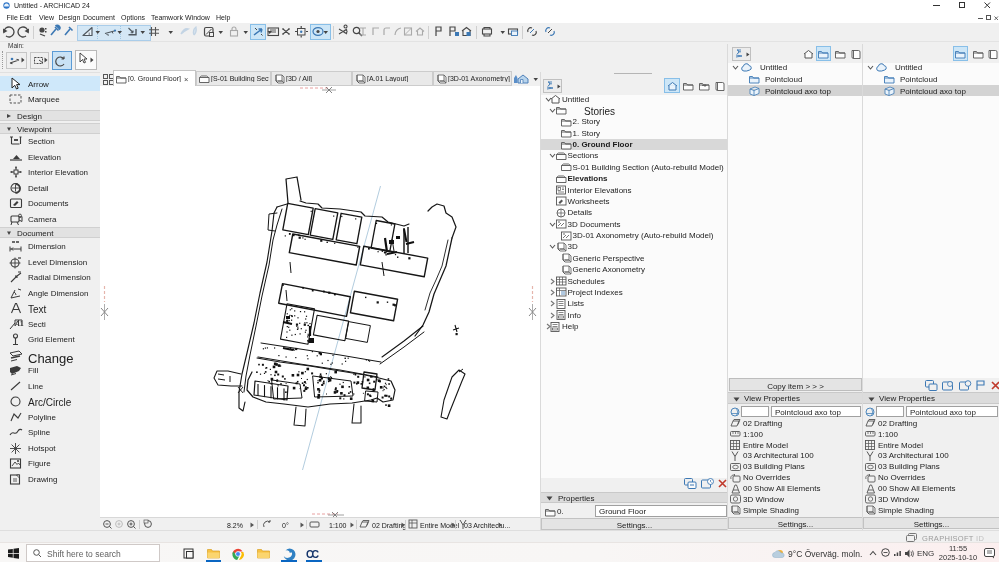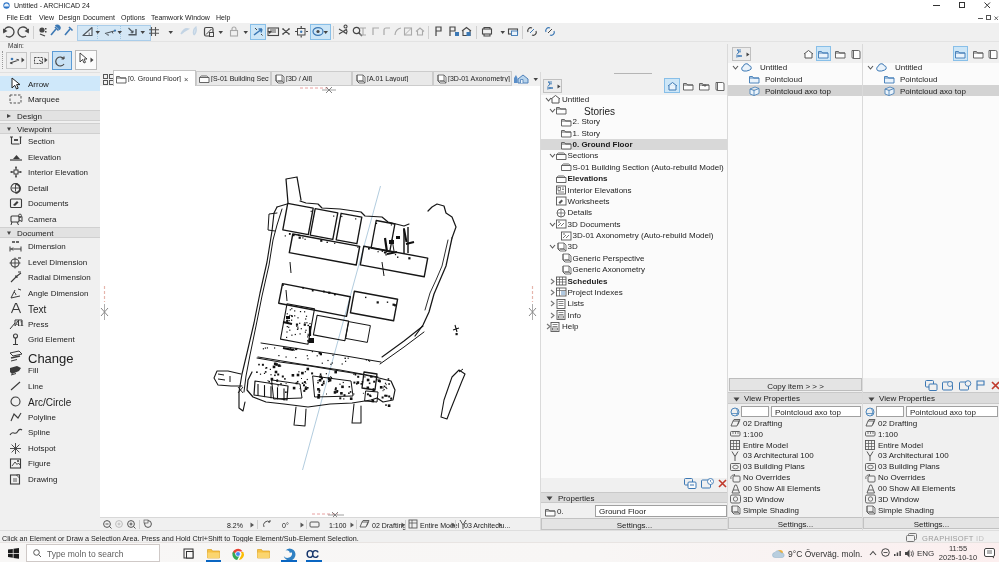--- a/index.html
+++ b/index.html
@@ -812,21 +812,21 @@
 <div class="a" style="left:28px;top:216px;font-size:8px;color:#222;white-space:nowrap">Angle Dimension</div>
 <svg class="ic" style="left:9px;top:229px" width="14" height="12">
       <path d="M2.5,11 L6.5,1.5 L7.5,1.5 L11.5,11 M4.2,7.5 l5.6,0" stroke="#3b3b3b" stroke-width="1.1" fill="none"></path>
     </svg>
 <div class="a" style="left:28px;top:231px;font-size:10px;color:#222;white-space:nowrap">Text</div>
 <svg class="ic" style="left:9px;top:245px" width="14" height="12">
       <path d="M1,11 L6,5" stroke="#3b3b3b" stroke-width="1"></path>
       <path d="M6,2 l7,0 M6,2 l0,6 M9.5,2 l0,6 M13,2 l0,6" stroke="#3b3b3b" stroke-width="1" fill="none"></path>
       <text x="6" y="8" font-size="7" fill="#3b3b3b" font-family="Liberation Sans">A1</text>
     </svg>
-<div class="a" style="left:28px;top:247px;font-size:8px;color:#222;white-space:nowrap">Press</div>
+<div class="a" style="left:28px;top:247px;font-size:8px;color:#222;white-space:nowrap">Secti</div>
 <svg class="ic" style="left:9px;top:260px" width="14" height="12">
       <circle cx="6.5" cy="3" r="2" fill="none" stroke="#3b3b3b" stroke-width="1.1"></circle>
       <path d="M6.5,5 l0,6 M4,11.5 l5,0" stroke="#3b3b3b" stroke-width="1.1"></path>
     </svg>
 <div class="a" style="left:28px;top:262px;font-size:8px;color:#222;white-space:nowrap">Grid Element</div>
 <svg class="ic" style="left:9px;top:276px" width="14" height="12">
       <path d="M1,4 L10,2 L13,5 L4,7 z" fill="none" stroke="#3b3b3b" stroke-width="1"></path>
       <path d="M2,9 l9,-2" stroke="#3b3b3b" stroke-width="1.6"></path>
       <path d="M2,12 l6,-1.5" stroke="#3b3b3b" stroke-width="1"></path>
     </svg>
@@ -983,21 +983,21 @@
       <use href="#box3d"></use>
     </svg>
 <div class="a" style="left:31.5px;top:193.2px;font-size:8px;font-weight:normal;color:#1c1c1c;white-space:nowrap">Generic Axonometry</div>
 <svg class="ic" style="left:8.3px;top:205.6px" width="7" height="7">
       <path d="M2,1 L5,3.5 L2,6" stroke="#777" fill="none" stroke-width="1.1"></path>
     </svg>
 <svg class="ic" style="left:14.6px;top:204.10000000000002px" width="11" height="10">
       <rect x="0.5" y="1" width="9.5" height="8" fill="#fff" stroke="#555" stroke-width="0.9"></rect>
       <path d="M0.5,3.5 l9.5,0 M0.5,6 l9.5,0 M3.5,1 l0,8 M6.5,1 l0,8" stroke="#555" stroke-width="0.7"></path>
     </svg>
-<div class="a" style="left:26.5px;top:204.6px;font-size:8px;font-weight:bold;color:#1c1c1c;white-space:nowrap">Schedules</div>
+<div class="a" style="left:26.5px;top:204.6px;font-size:8px;font-weight:normal;color:#1c1c1c;white-space:nowrap">Schedules</div>
 <svg class="ic" style="left:8.3px;top:216.9px" width="7" height="7">
       <path d="M2,1 L5,3.5 L2,6" stroke="#777" fill="none" stroke-width="1.1"></path>
     </svg>
 <svg class="ic" style="left:14.6px;top:215.39999999999998px" width="11" height="10">
       <rect x="0.5" y="1" width="9.5" height="8" fill="#fff" stroke="#555" stroke-width="0.9"></rect>
       <path d="M0.5,3.5 l9.5,0 M3.5,1 l0,8" stroke="#555" stroke-width="0.7"></path>
       <path d="M5,5 l4,0 M5,7 l4,0" stroke="#3c78b4" stroke-width="0.8"></path>
     </svg>
 <div class="a" style="left:26.5px;top:215.9px;font-size:8px;font-weight:normal;color:#1c1c1c;white-space:nowrap">Project Indexes</div>
 <svg class="ic" style="left:8.3px;top:228.3px" width="7" height="7">
@@ -1243,42 +1243,41 @@
       <circle cx="5.5" cy="5" r="2.2" fill="none" stroke="#555" stroke-width="0.8"></circle>
     </svg>
 <div class="a" style="left:15px;top:450.9px;font-size:8px;color:#222;white-space:nowrap">3D Window</div>
 <svg class="ic" style="left:2px;top:461.3px" width="11" height="10">
       <path d="M2,1 l6,0 2,2 0,6 -6,0 -2,-2 z M2,1 l0,6 2,2 M8,1 l0,6 2,2 M2,7 l6,0 M8,7 l-4,0" fill="none" stroke="#555" stroke-width="0.8"></path>
     </svg>
 <div class="a" style="left:15px;top:461.8px;font-size:8px;color:#222;white-space:nowrap">Simple Shading</div>
 <div class="a" style="left:0px;top:473px;width:137px;height:12px;background:#e4e4e4;border:1px solid #c2c2c2;text-align:center;font-size:8px;color:#222;padding-top:2px">Settings...</div>
 </div>
 <div class="a g" style="left:0;top:530px;width:999px;height:12px;border-top:1px solid #dedede">
-<div class="a" style="left:2px;top:2.5px;font-size:7.2px;color:#222;white-space:nowrap">Click an Element or Draw a Selection Area. Press and Hold Ctrl+Shift to Toggle Element/Sub-Element Selection.</div>
 <svg class="ic" style="left:906px;top:2px" width="12" height="9">
       <rect x="2.5" y="0.5" width="8" height="6" rx="1" fill="none" stroke="#777" stroke-width="1"></rect>
       <rect x="0.5" y="2.5" width="8" height="6" rx="1" fill="#f0f0f0" stroke="#777" stroke-width="1"></rect>
     </svg>
 <div class="a" style="left:922px;top:2.5px;font-size:7.5px;color:#9d9d9d;letter-spacing:0.3px">GRAPHISOFT <span style="color:#c0c0c0">ID</span></div>
 </div>
 <div class="a" style="left:0;top:542px;width:999px;height:20px;background:linear-gradient(90deg,#f8f7f6 0%,#f8f6f5 60%,#f9f2f2 82%,#fcefef 100%);border-top:1px solid #e8e4e2">
 <svg class="ic" style="left:8px;top:5px" width="11" height="11">
       <g fill="#1c1c1c">
         <path d="M0,1.6 L4.8,0.9 L4.8,5 L0,5 z"></path>
         <path d="M5.5,0.8 L11,0 L11,5 L5.5,5 z"></path>
         <path d="M0,5.7 L4.8,5.7 L4.8,9.8 L0,9.1 z"></path>
         <path d="M5.5,5.7 L11,5.7 L11,10.7 L5.5,9.9 z"></path>
       </g>
     </svg>
 <div class="a" style="left:26px;top:1px;width:134px;height:18px;background:#fff;border:1px solid #cfc9c7"></div>
 <svg class="ic" style="left:33px;top:6px" width="9" height="9">
       <circle cx="3.5" cy="3.5" r="2.8" fill="none" stroke="#555" stroke-width="1"></circle>
       <path d="M5.8,5.8 l2.2,2.2" stroke="#555" stroke-width="1"></path>
     </svg>
-<div class="a" style="left:47px;top:5.5px;font-size:8.5px;color:#5f5f5f">Type moln to search</div>
+<div class="a" style="left:47px;top:5.5px;font-size:8.5px;color:#5f5f5f">Shift here to search</div>
 <svg class="ic" style="left:183px;top:5px" width="11" height="11">
       <rect x="1" y="1" width="9" height="9" fill="none" stroke="#333" stroke-width="1"></rect>
       <rect x="3.5" y="3.5" width="6.5" height="6.5" fill="#f8f7f6" stroke="#333" stroke-width="1"></rect>
     </svg>
 <svg class="ic" style="left:207px;top:5px" width="13" height="11">
       <path d="M0.5,1.5 l4,0 1,1.5 7,0 0,7 -12,0 z" fill="#f7c143" stroke="#d99f23" stroke-width="0.7"></path>
       <path d="M0.5,4.5 l12,0 0,5.5 -12,0 z" fill="#fbd56f"></path>
     </svg>
 <svg class="ic" style="left:232px;top:5px" width="12" height="12">
       <circle cx="6" cy="6" r="5.5" fill="#fff"></circle>

